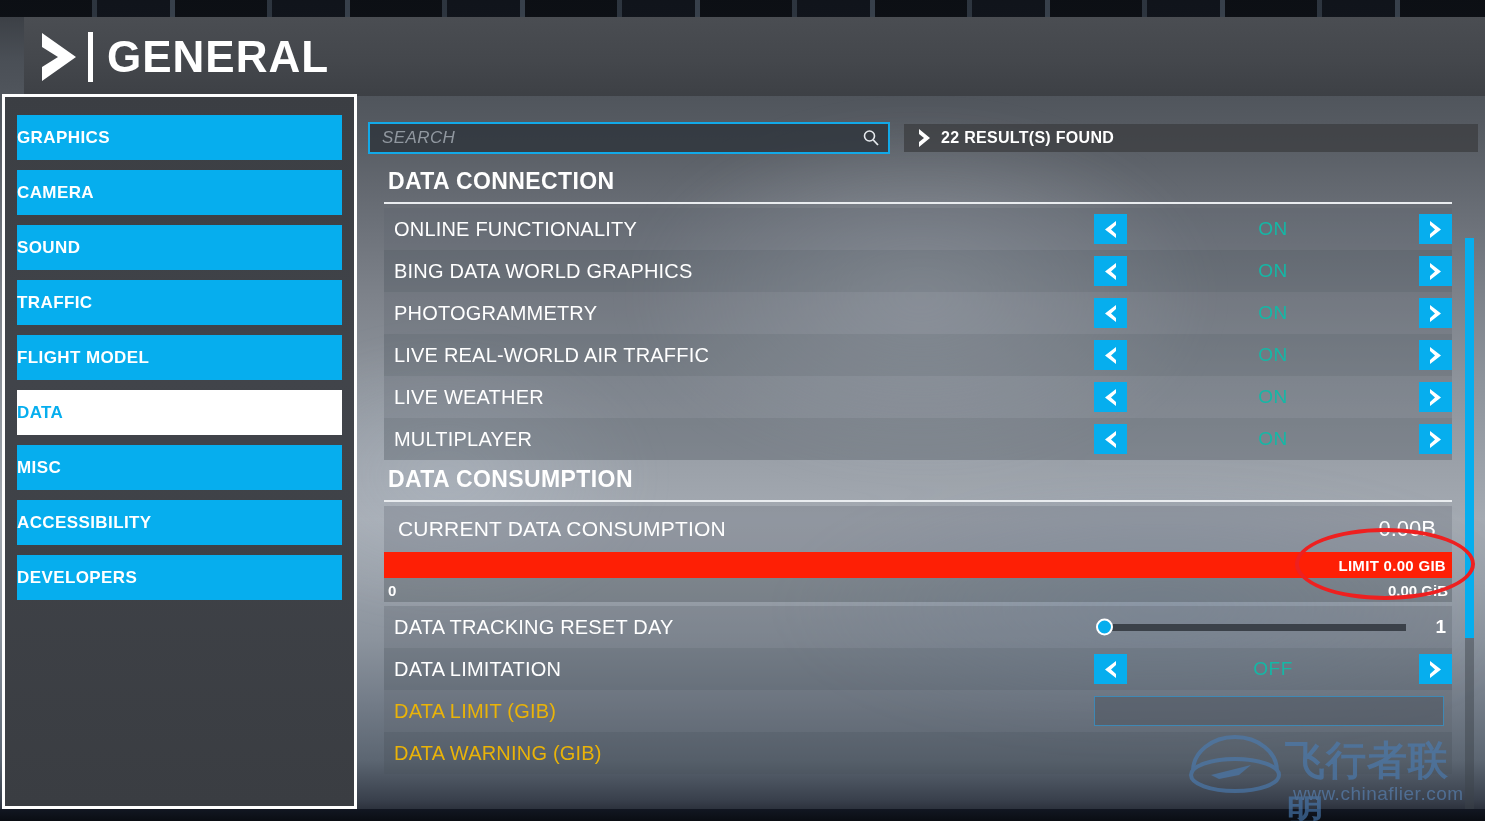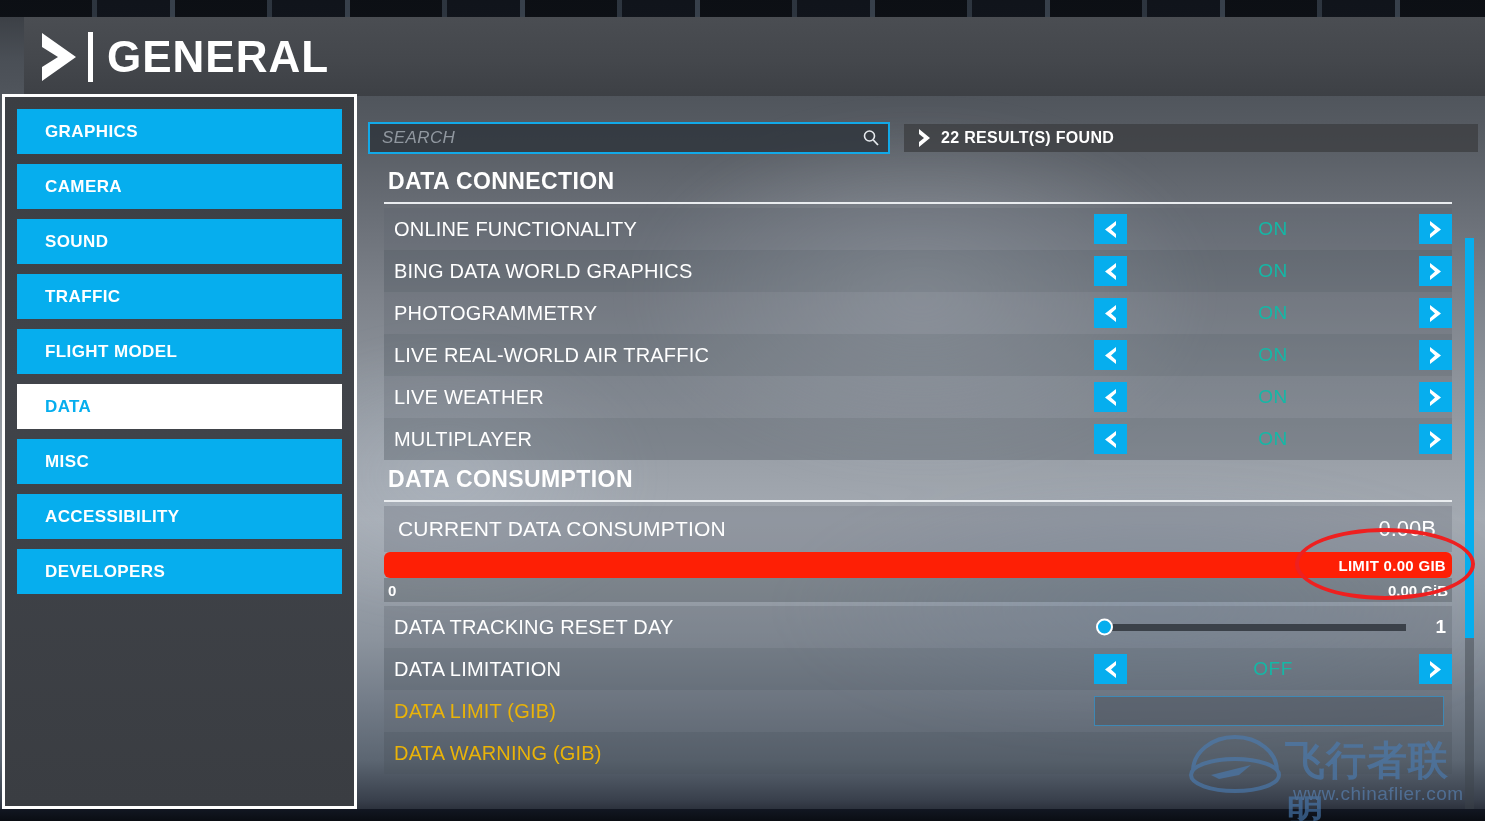--- a/index.html
+++ b/index.html
@@ -97,26 +97,27 @@
     border: 3px solid #ffffff;
     background: linear-gradient(180deg, #3b3e43 0%, #41444a 40%, #3a3d42 100%);
     padding: 12px;
   }
   .side-item {
     height: 45px;
     background: #06aeee;
     margin-bottom: 10px;
     display: flex;
     align-items: center;
-    padding-left: 28px;
+    padding-left: 0;
     color: #ffffff;
     font-size: 17px;
     font-weight: bold;
     letter-spacing: .4px;
     cursor: pointer;
+    margin-top: 6px;
   }
   .side-item.selected {
     background: #ffffff;
     color: #06aeee;
   }
 
   
   .panel {
     position: absolute;
     left: 368px;
@@ -248,21 +249,20 @@
   }
 
   
   .usage-bar {
     position: relative;
     height: 26px;
     background: #fe1f05;
     display: flex;
     align-items: center;
     justify-content: flex-end;
-    border-radius: 6px;
   }
   .usage-limit {
     color: #ffffff;
     font-size: 15px;
     font-weight: bold;
     letter-spacing: .3px;
     padding-right: 6px;
   }
   .usage-scale {
     display: flex;

